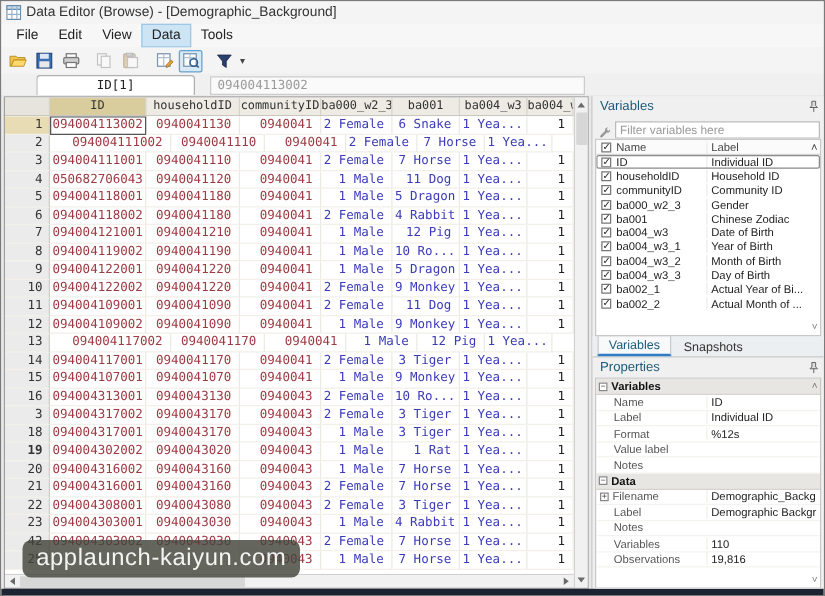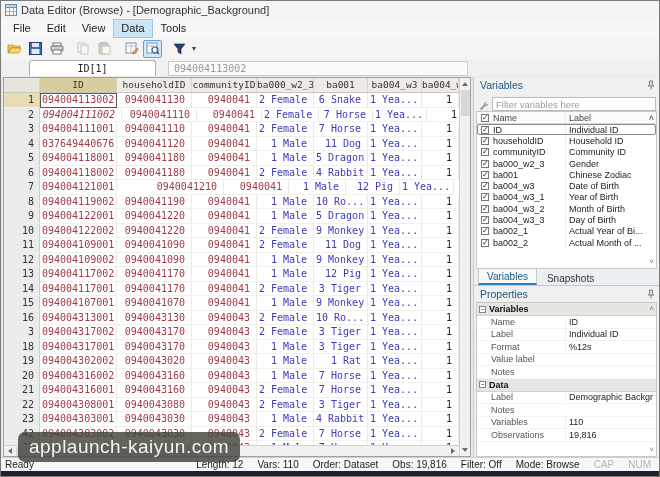--- a/index.html
+++ b/index.html
@@ -218,41 +218,41 @@
               <div class="gc right c-red selcell" style="width: 77px;">094004113002</div>
               <div class="gc right c-red" style="width: 75px;">0940041130</div>
               <div class="gc right c-red" style="width: 65px;">0940041</div>
               <div class="gc right c-blue" style="width: 57px;">2 Female</div>
               <div class="gc right c-blue" style="width: 54px;">6 Snake</div>
               <div class="gc left c-blue" style="width: 54px;">1 Yea...</div>
               <div class="gc right c-black" style="width: 37px;">1</div>
             </div>
             <div class="grow">
               <div class="gc num" style="width: 36px;">2</div>
-              <div class="gc right c-red" style="width: 82px; font-style: italic;">094004111002</div>
+              <div class="gc right c-red" style="width: 97px;">094004111002</div>
               <div class="gc right c-red" style="width: 75px;">0940041110</div>
               <div class="gc right c-red" style="width: 65px;">0940041</div>
               <div class="gc right c-blue" style="width: 57px;">2 Female</div>
               <div class="gc right c-blue" style="width: 54px;">7 Horse</div>
               <div class="gc left c-blue" style="width: 54px;">1 Yea...</div>
               <div class="gc right c-black" style="width: 37px;">1</div>
             </div>
             <div class="grow">
               <div class="gc num" style="width: 36px;">3</div>
               <div class="gc right c-red" style="width: 77px;">094004111001</div>
               <div class="gc right c-red" style="width: 75px;">0940041110</div>
               <div class="gc right c-red" style="width: 65px;">0940041</div>
               <div class="gc right c-blue" style="width: 57px;">2 Female</div>
               <div class="gc right c-blue" style="width: 54px;">7 Horse</div>
               <div class="gc left c-blue" style="width: 54px;">1 Yea...</div>
               <div class="gc right c-black" style="width: 37px;">1</div>
             </div>
             <div class="grow">
               <div class="gc num" style="width: 36px;">4</div>
-              <div class="gc right c-red" style="width: 77px;">037649440676</div>
+              <div class="gc right c-red" style="width: 77px;">050682706043</div>
               <div class="gc right c-red" style="width: 75px;">0940041120</div>
               <div class="gc right c-red" style="width: 65px;">0940041</div>
               <div class="gc right c-blue" style="width: 57px;">1 Male</div>
               <div class="gc right c-blue" style="width: 54px;">11 Dog</div>
               <div class="gc left c-blue" style="width: 54px;">1 Yea...</div>
               <div class="gc right c-black" style="width: 37px;">1</div>
             </div>
             <div class="grow">
               <div class="gc num" style="width: 36px;">5</div>
               <div class="gc right c-red" style="width: 77px;">094004118001</div>
@@ -269,21 +269,21 @@
               <div class="gc right c-red" style="width: 75px;">0940041180</div>
               <div class="gc right c-red" style="width: 65px;">0940041</div>
               <div class="gc right c-blue" style="width: 57px;">2 Female</div>
               <div class="gc right c-blue" style="width: 54px;">4 Rabbit</div>
               <div class="gc left c-blue" style="width: 54px;">1 Yea...</div>
               <div class="gc right c-black" style="width: 37px;">1</div>
             </div>
             <div class="grow">
               <div class="gc num" style="width: 36px;">7</div>
               <div class="gc right c-red" style="width: 77px;">094004121001</div>
-              <div class="gc right c-red" style="width: 75px; margin-left: 32px;">0940041210</div>
+              <div class="gc right c-red" style="width: 75px;">0940041210</div>
               <div class="gc right c-red" style="width: 65px;">0940041</div>
               <div class="gc right c-blue" style="width: 57px;">1 Male</div>
               <div class="gc right c-blue" style="width: 54px;">12 Pig</div>
               <div class="gc left c-blue" style="width: 54px;">1 Yea...</div>
               <div class="gc right c-black" style="width: 37px;">1</div>
             </div>
             <div class="grow">
               <div class="gc num" style="width: 36px;">8</div>
               <div class="gc right c-red" style="width: 77px;">094004119002</div>
               <div class="gc right c-red" style="width: 75px;">0940041190</div>
@@ -328,21 +328,21 @@
               <div class="gc right c-red" style="width: 77px;">094004109002</div>
               <div class="gc right c-red" style="width: 75px;">0940041090</div>
               <div class="gc right c-red" style="width: 65px;">0940041</div>
               <div class="gc right c-blue" style="width: 57px;">1 Male</div>
               <div class="gc right c-blue" style="width: 54px;">9 Monkey</div>
               <div class="gc left c-blue" style="width: 54px;">1 Yea...</div>
               <div class="gc right c-black" style="width: 37px;">1</div>
             </div>
             <div class="grow">
               <div class="gc num" style="width: 36px;">13</div>
-              <div class="gc right c-red" style="width: 77px;">094004117002</div>
+              <div class="gc right c-red" style="width: 97px;">094004117002</div>
               <div class="gc right c-red" style="width: 75px;">0940041170</div>
               <div class="gc right c-red" style="width: 65px;">0940041</div>
               <div class="gc right c-blue" style="width: 57px;">1 Male</div>
               <div class="gc right c-blue" style="width: 54px;">12 Pig</div>
               <div class="gc left c-blue" style="width: 54px;">1 Yea...</div>
               <div class="gc right c-black" style="width: 37px;">1</div>
             </div>
             <div class="grow">
               <div class="gc num" style="width: 36px;">14</div>
               <div class="gc right c-red" style="width: 77px;">094004117001</div>
@@ -387,21 +387,21 @@
               <div class="gc num" style="width: 36px;">18</div>
               <div class="gc right c-red" style="width: 77px;">094004317001</div>
               <div class="gc right c-red" style="width: 75px;">0940043170</div>
               <div class="gc right c-red" style="width: 65px;">0940043</div>
               <div class="gc right c-blue" style="width: 57px;">1 Male</div>
               <div class="gc right c-blue" style="width: 54px;">3 Tiger</div>
               <div class="gc left c-blue" style="width: 54px;">1 Yea...</div>
               <div class="gc right c-black" style="width: 37px;">1</div>
             </div>
             <div class="grow">
-              <div class="gc num" style="width: 36px;">19</div>
+              <div class="gc num" style="width: 36px; font-weight: bold;">19</div>
               <div class="gc right c-red" style="width: 77px;">094004302002</div>
               <div class="gc right c-red" style="width: 75px;">0940043020</div>
               <div class="gc right c-red" style="width: 65px;">0940043</div>
               <div class="gc right c-blue" style="width: 57px;">1 Male</div>
               <div class="gc right c-blue" style="width: 54px;">1 Rat</div>
               <div class="gc left c-blue" style="width: 54px;">1 Yea...</div>
               <div class="gc right c-black" style="width: 37px;">1</div>
             </div>
             <div class="grow">
               <div class="gc num" style="width: 36px;">20</div>
@@ -613,20 +613,24 @@
             </div>
             <div class="prow">
               <span class="p-label">Notes</span>
               <span class="p-value"></span>
             </div>
             <div class="sec-head">
               <span class="boxico">−</span>
               <b>Data</b>
             </div>
             <div class="prow">
+              <span class="p-label haspl"><span class="boxico">+</span>Filename</span>
+              <span class="p-value">Demographic_Backg</span>
+            </div>
+            <div class="prow">
               <span class="p-label">Label</span>
               <span class="p-value">Demographic Backgr</span>
             </div>
             <div class="prow">
               <span class="p-label">Notes</span>
               <span class="p-value"></span>
             </div>
             <div class="prow">
               <span class="p-label">Variables</span>
               <span class="p-value">110</span>
@@ -634,32 +638,19 @@
             <div class="prow">
               <span class="p-label">Observations</span>
               <span class="p-value">19,816</span>
             </div>
           </div>
       </div>
 
     </div>
   </div>
 
-  <div class="statusbar">
-    <span>Ready</span>
-    <span class="status-right" id="status-right">
-        <span>Length: 12</span>
-        <span>Vars: 110</span>
-        <span>Order: Dataset</span>
-        <span>Obs: 19,816</span>
-        <span>Filter: Off</span>
-        <span>Mode: Browse</span>
-        <span class="dim">CAP</span>
-        <span class="dim">NUM</span>
-      </span>
-  </div>
   <div class="bottomband"></div>
 
   <div class="watermark">
     <span>applaunch-kaiyun.com</span>
   </div>
 
 </div>
 
 </body></html>

